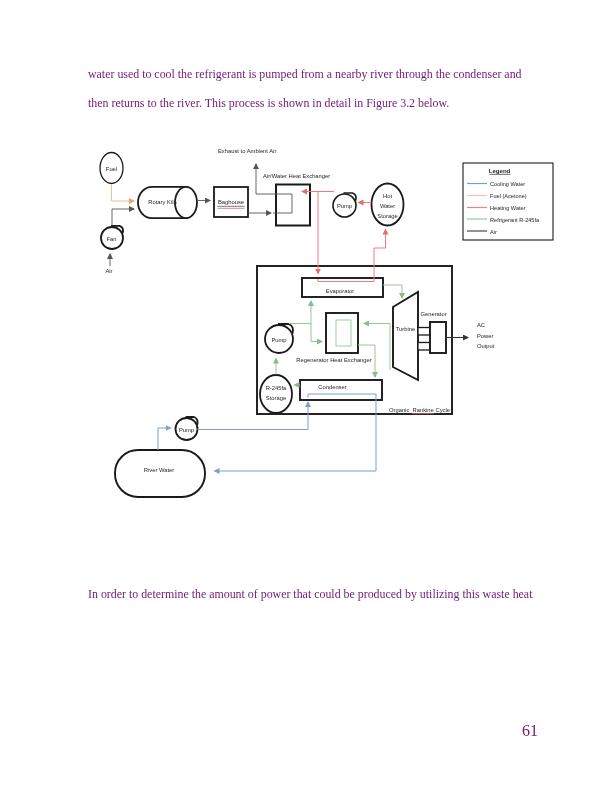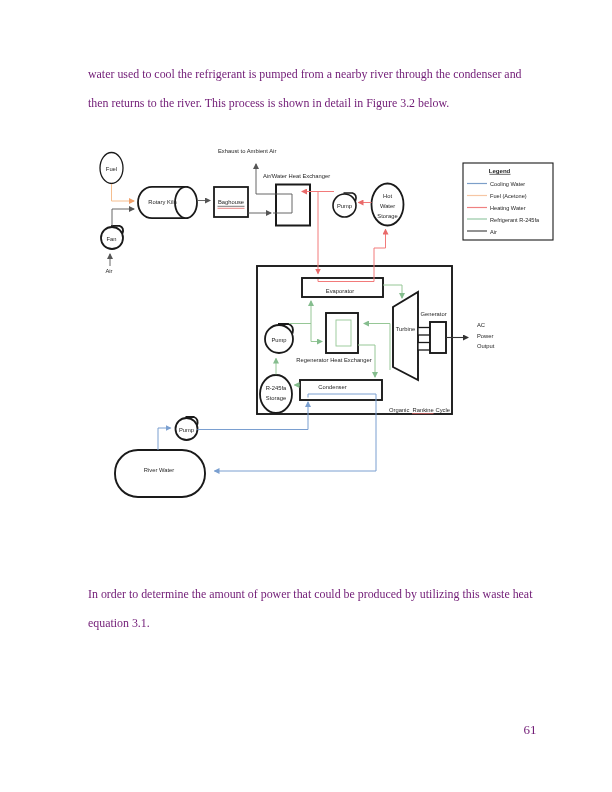--- a/index.html
+++ b/index.html
@@ -3,21 +3,21 @@
 <meta charset="utf-8">
 <style>
   html,body{margin:0;padding:0;background:#e8e8e8;}
   .page{position:relative;width:612px;height:792px;background:#ffffff;margin:0 auto;
         font-family:"Liberation Serif", serif;color:#701a75;overflow:hidden;}
   .para{position:absolute;left:88px;width:470px;}
   .para .ln{height:29px;line-height:29px;white-space:nowrap;font-size:11.9px;}
   .caption{position:absolute;left:0;top:508px;width:612px;text-align:center;
            height:29px;line-height:29px;font-size:11.9px;white-space:nowrap;}
   .caption .b{font-weight:bold;}
-  .pageno{position:absolute;left:510px;top:722px;width:40px;text-align:center;font-size:13px;}
+  .pageno{position:absolute;left:510px;top:722px;width:40px;text-align:center;font-size:16px;}
   svg.diagram{position:absolute;left:0;top:0;}
   svg text{font-family:"Liberation Sans", sans-serif;fill:#262626;}
   .lbl{font-size:5.8px;}
   .lgi{font-size:5.6px;}
   .lgt{font-size:6.1px;font-weight:bold;}
   .shape{fill:#ffffff;stroke:#1a1a1a;}
   .nofill{fill:none;stroke:#1a1a1a;}
   .p-a{stroke:#555555;fill:none;stroke-width:0.9;}
   .p-o{stroke:#F5BE8F;fill:none;stroke-width:1;}
   .p-r{stroke:#F27A7A;fill:none;stroke-width:1;}
@@ -226,18 +226,17 @@
     <line x1="412" y1="413.6" x2="433.5" y2="413.6" stroke="#E06666" stroke-width="0.8"></line>
     <text class="lbl" x="435.5" y="412">Cycle</text>
 
     <text class="lbl" x="186.5" y="431.5" text-anchor="middle">Pump</text>
     <text class="lbl" x="159" y="471.5" text-anchor="middle">River Water</text>
   </svg>
 
 
   <div class="para" style="top:580px;">
     <div class="ln">In order to determine the amount of power that could be produced by utilizing this waste heat</div>
-    <div class="ln">equation 3.1.</div>
   </div>
 
   <div class="pageno">61</div>
 
 </div>
 
 </body></html>

